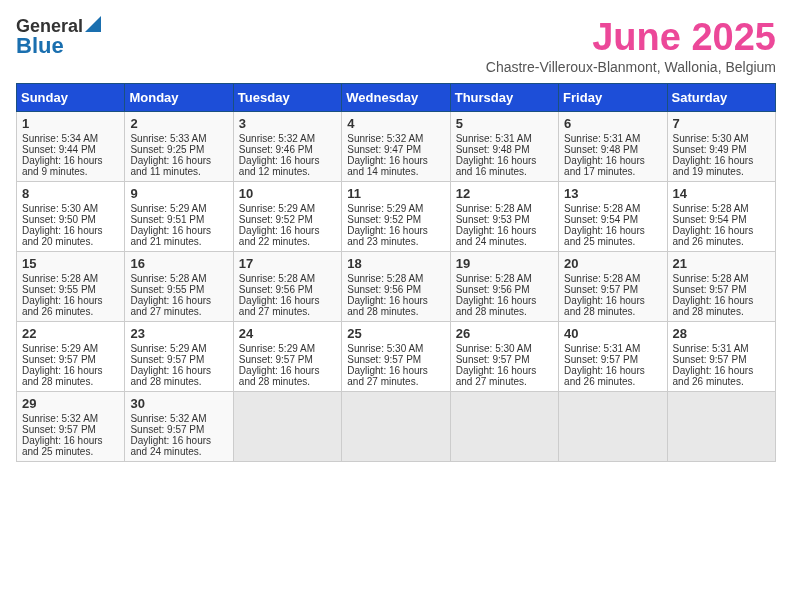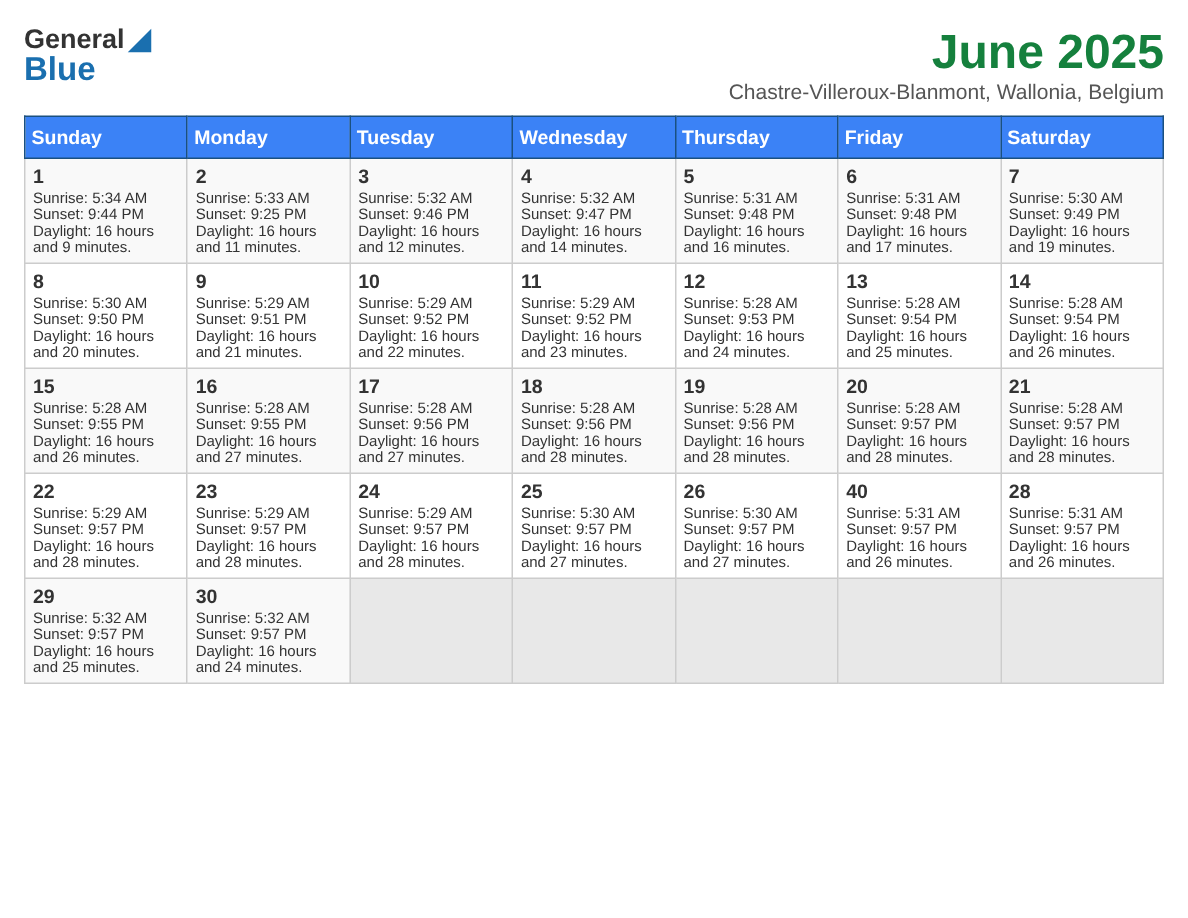--- a/index.html
+++ b/index.html
@@ -16,41 +16,40 @@
       align-items: flex-start;
       margin-bottom: 8px;
     }
     .logo {
       display: flex;
       flex-direction: column;
       align-items: flex-start;
     }
     .logo-text {
       display: flex;
-      align-items: center;
     }
     .title-section {
       text-align: right;
     }
     .month-title {
-      font-size: 32px;
+      font-size: 38px;
       font-weight: bold;
-      color: #15803d;
+      color: #ec4899;
     }
     .location-title {
       font-size: 14px;
       color: #555;
     }
     .calendar {
       width: 100%;
       border-collapse: collapse;
       border: 1px solid #ccc;
     }
     .calendar th {
-      background: #3b82f6;
+      background: #1d4ed8;
       color: #fff;
       font-size: 13px;
       font-weight: bold;
       padding: 6px 4px;
       text-align: left;
       border: 1px solid #1a5080;
     }
     .calendar td {
       vertical-align: top;
       border: 1px solid #ccc;

